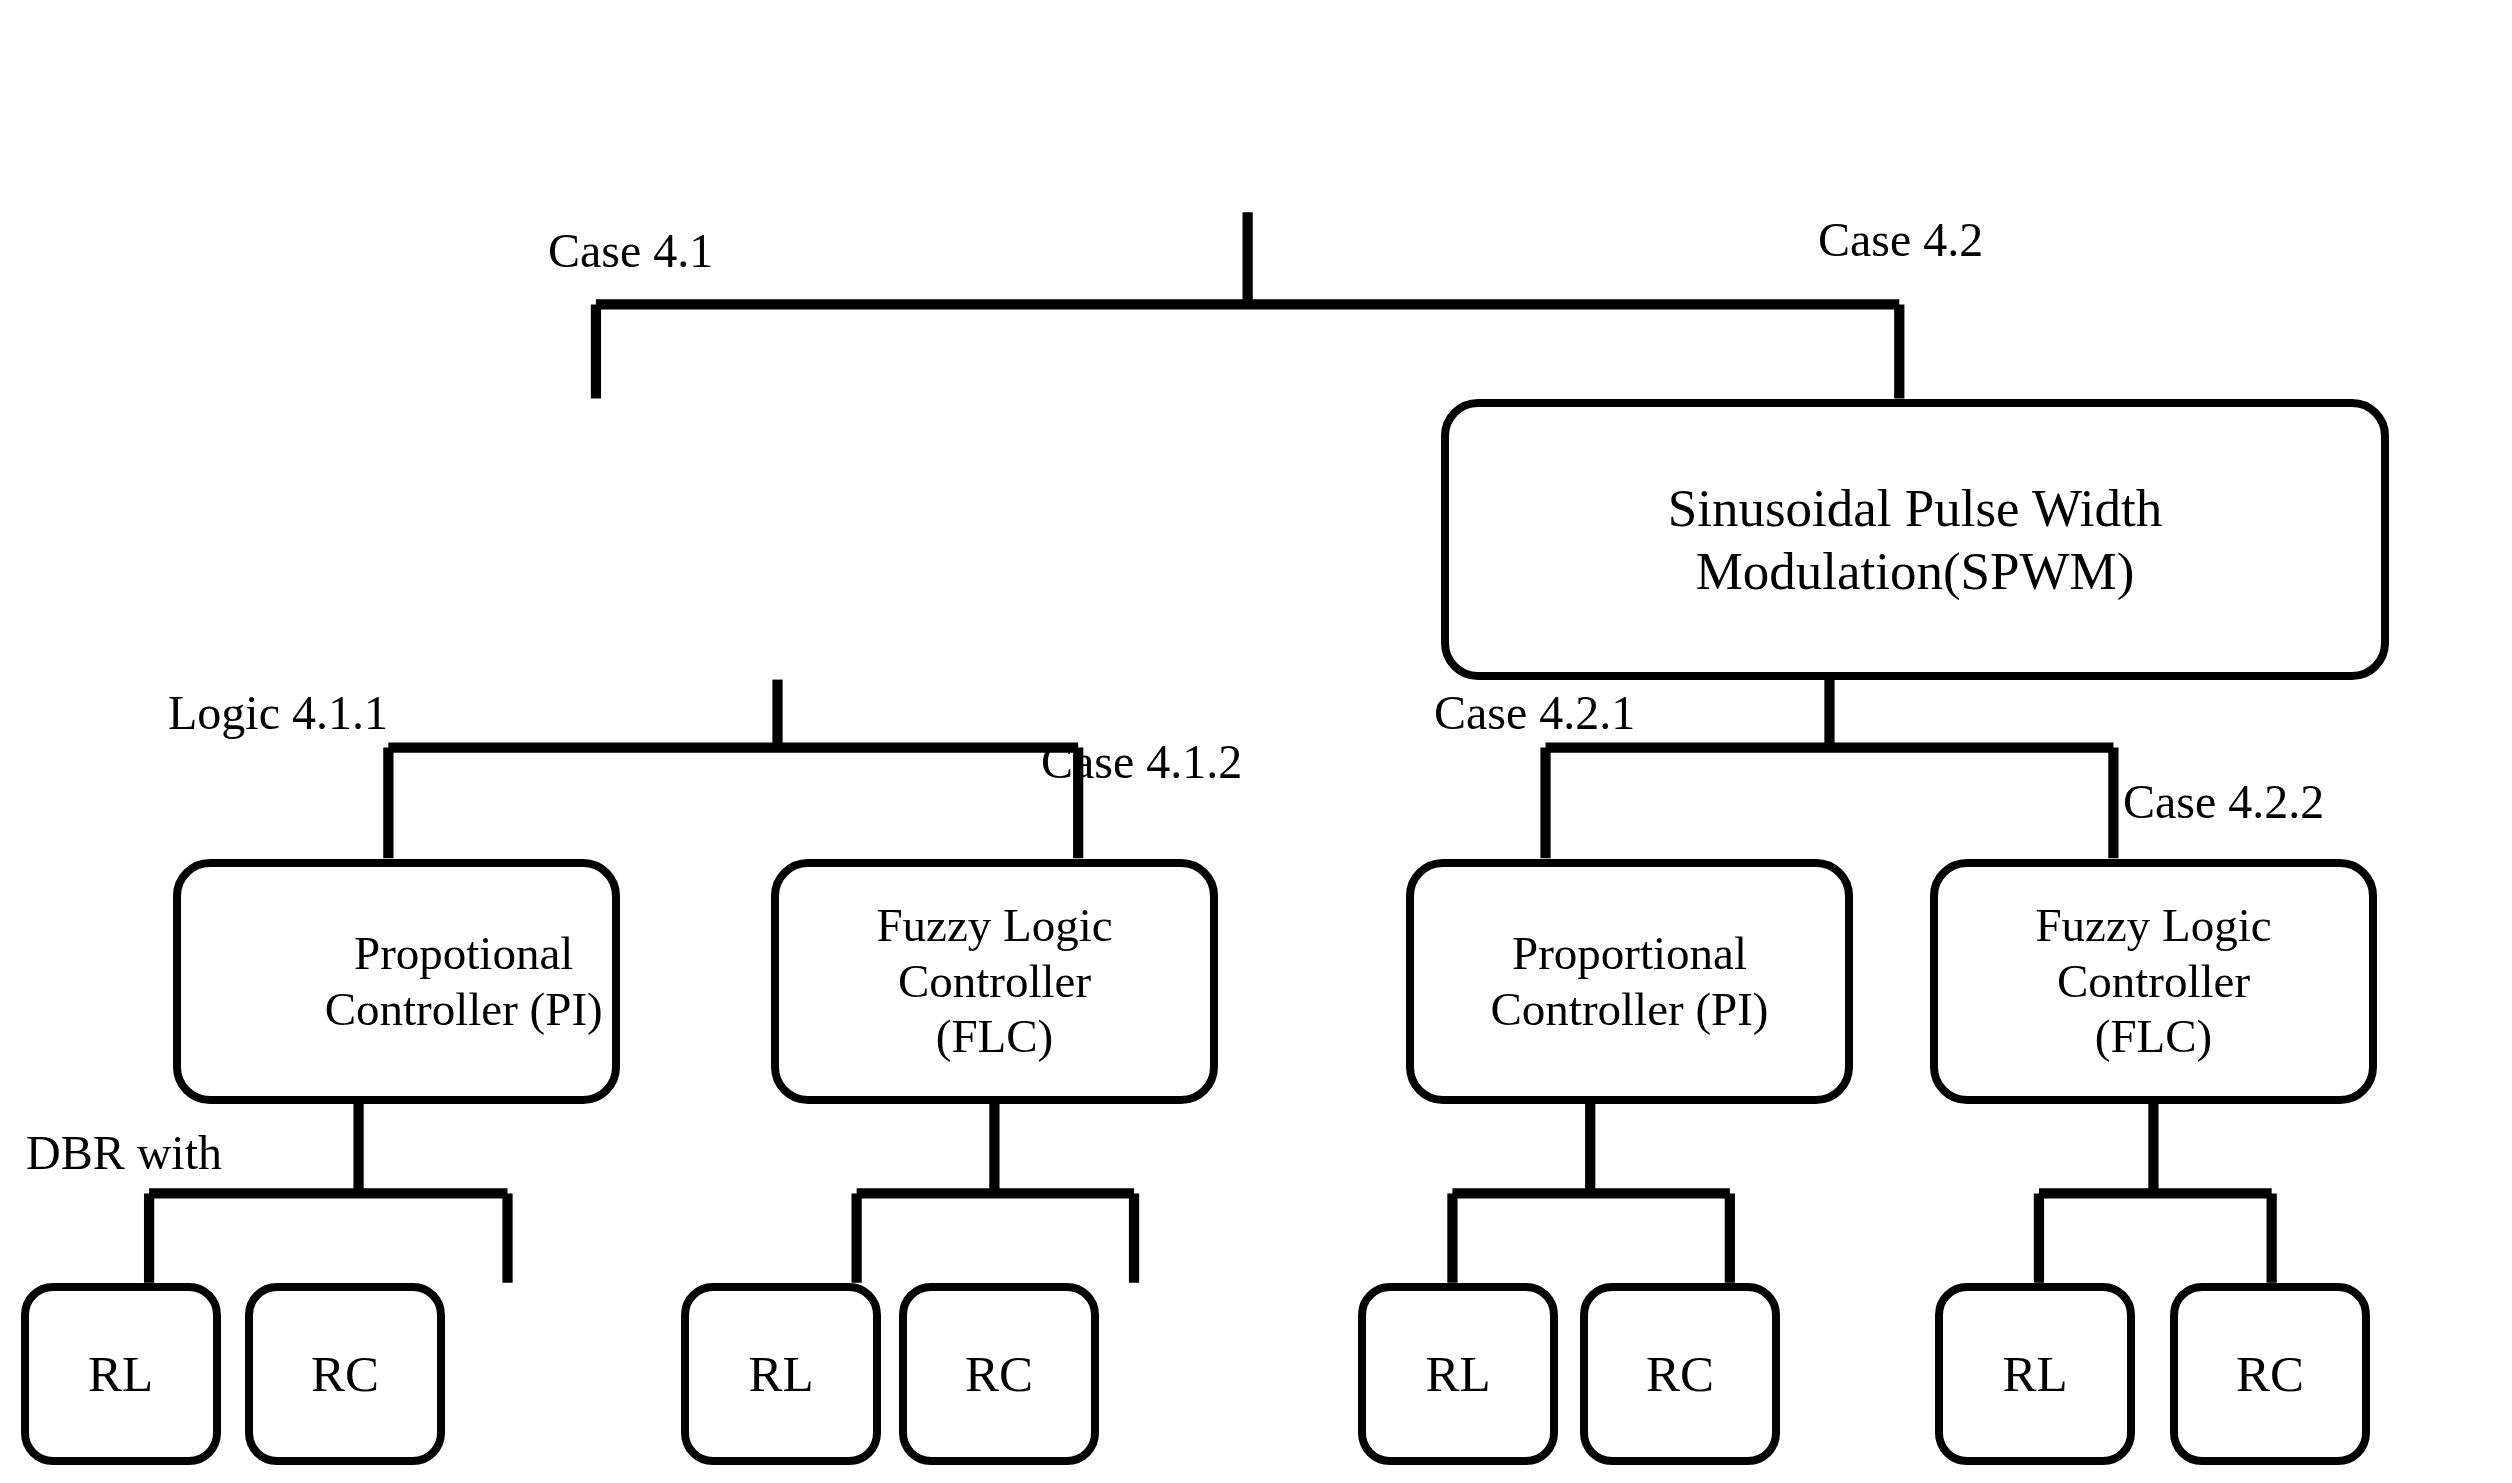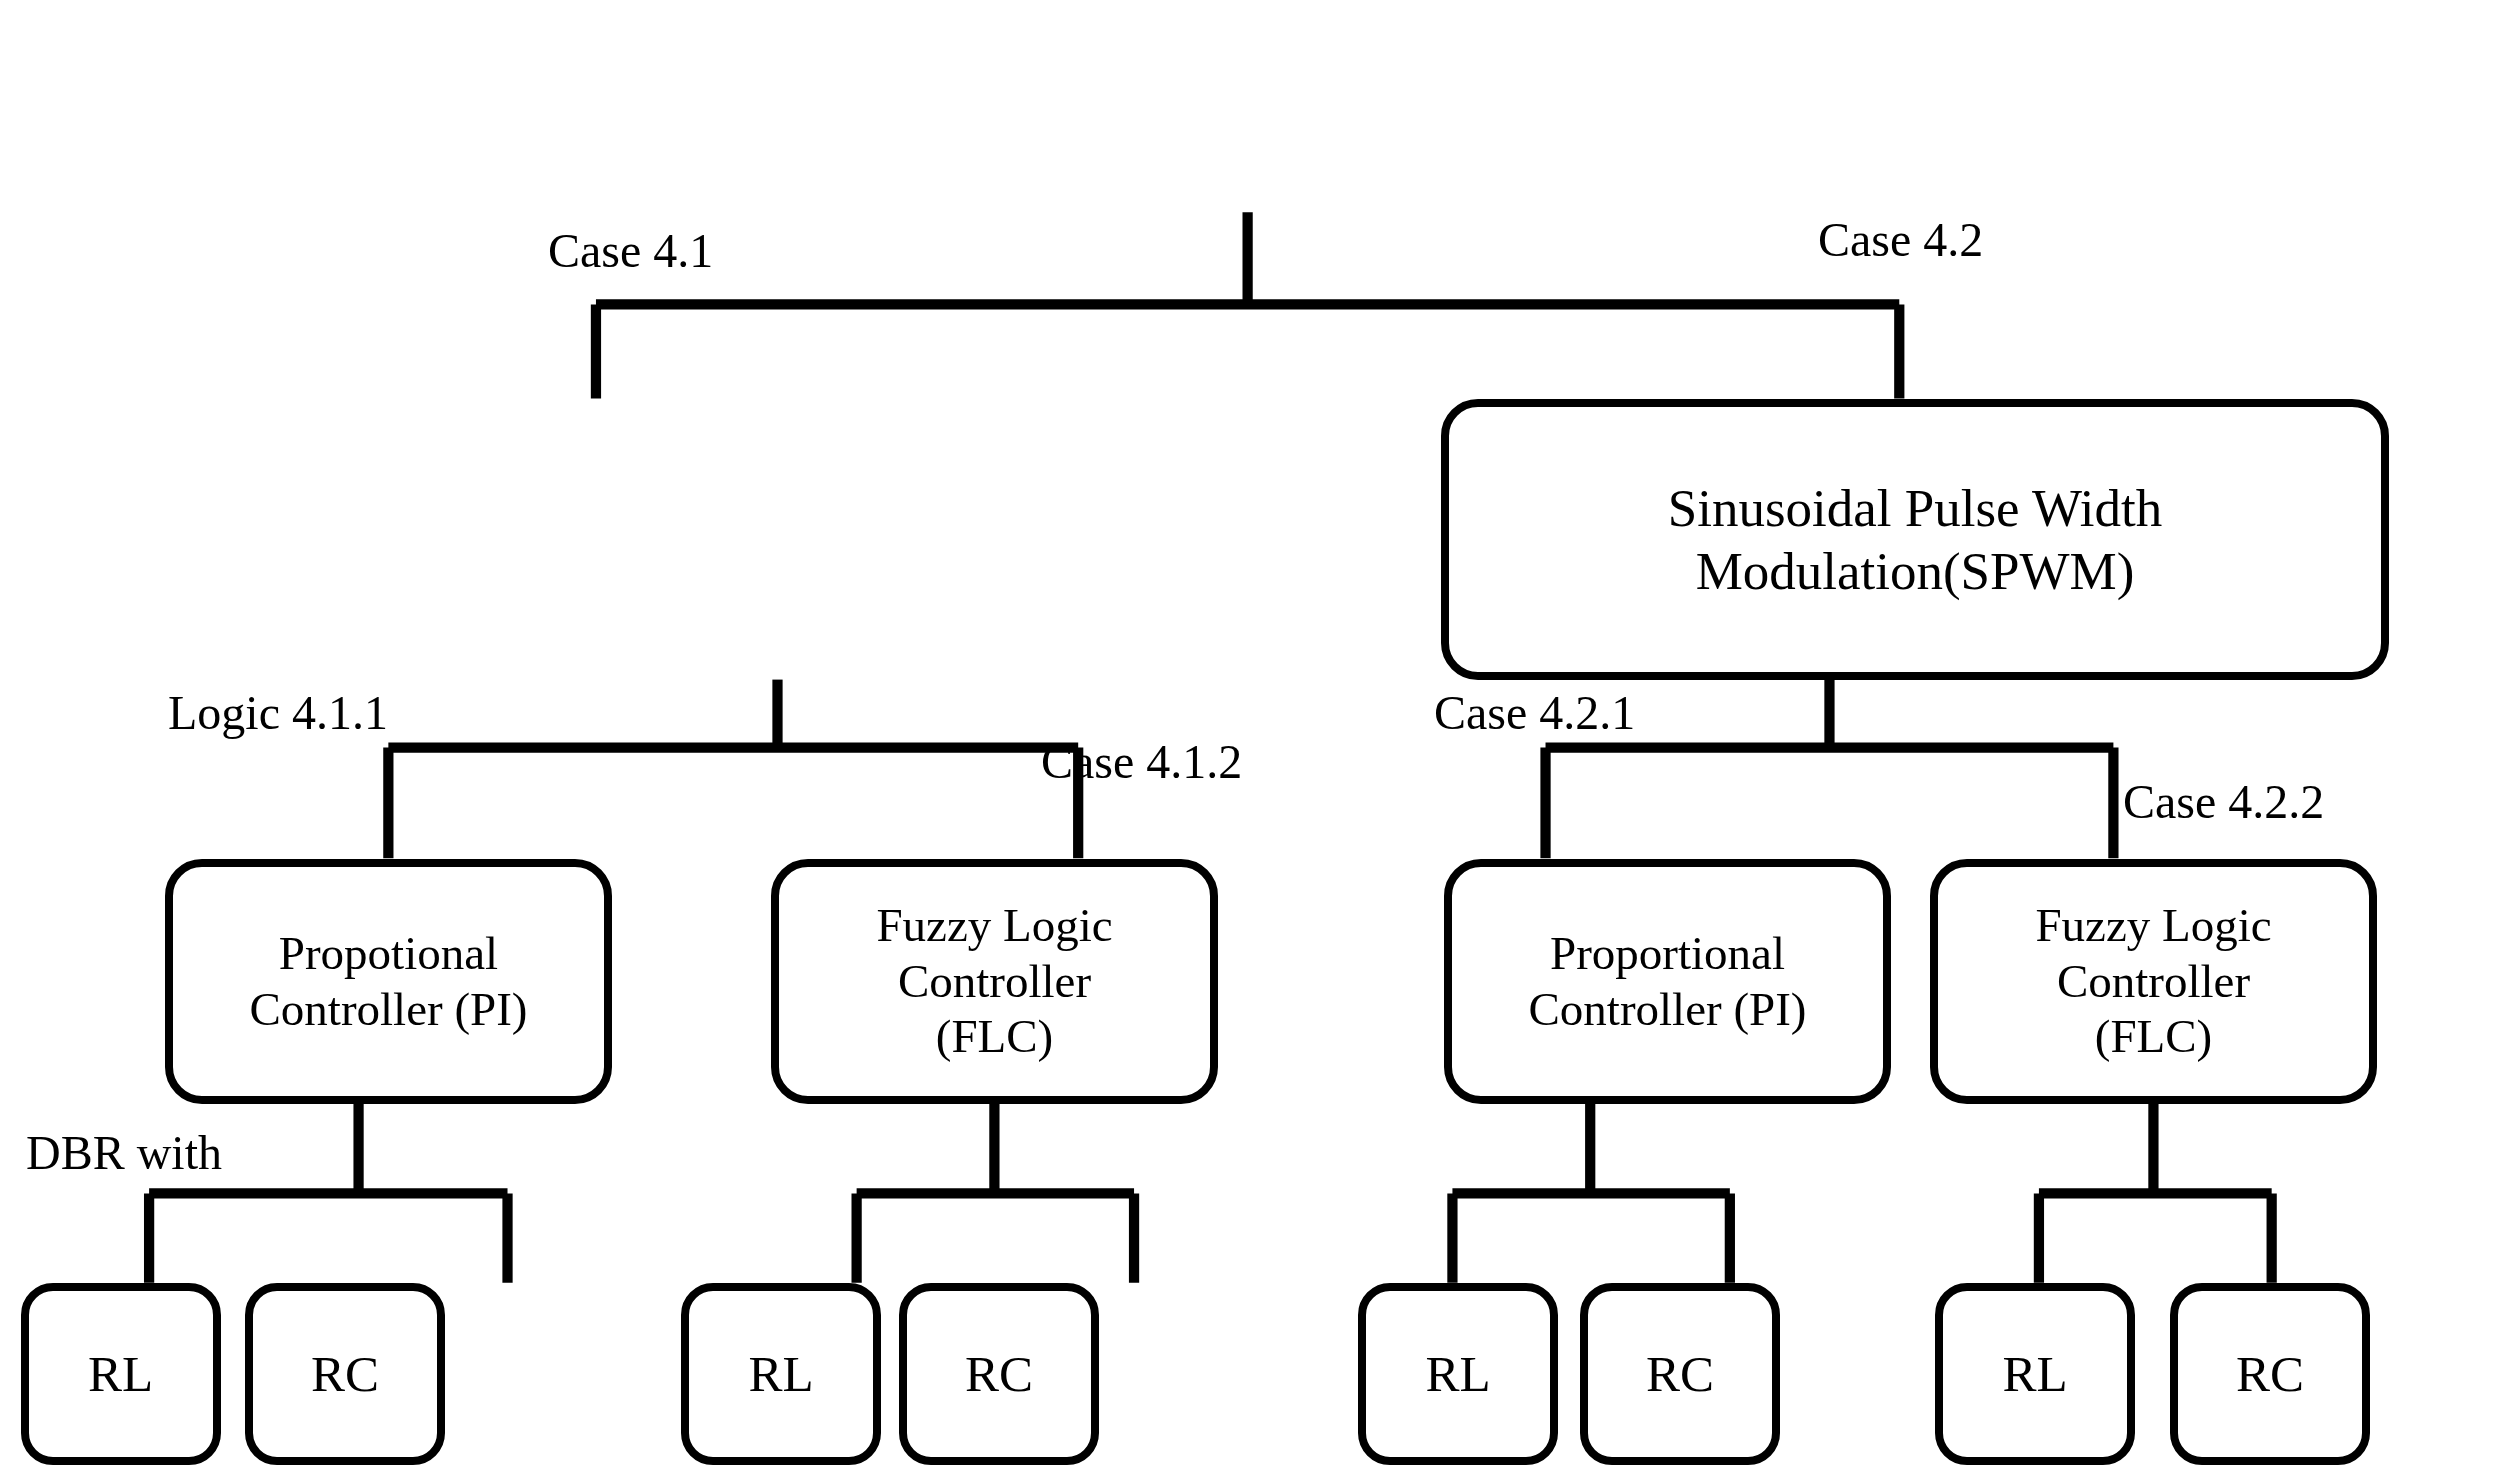--- a/index.html
+++ b/index.html
@@ -99,32 +99,32 @@
     </g>
   </svg>
 
 
 
   <div class="node node-method" style="left:1441px; top:399px; width:948px; height:281px;">
     <span class="label">Sinusoidal Pulse Width
 Modulation(SPWM)</span>
   </div>
 
-  <div class="node node-ctrl" style="left:165px; top:859px; width:447px; height:245px;">
+  <div class="node node-ctrl" style="left:173px; top:859px; width:447px; height:245px;justify-content:flex-end;">
     <span class="label">Propotional
 Controller (PI)</span>
   </div>
 
   <div class="node node-ctrl" style="left:771px; top:859px; width:447px; height:245px;">
     <span class="label">Fuzzy Logic
 Controller
 (FLC)</span>
   </div>
 
-  <div class="node node-ctrl" style="left:1444px; top:859px; width:447px; height:245px;">
+  <div class="node node-ctrl" style="left:1406px; top:859px; width:447px; height:245px;">
     <span class="label">Proportional
 Controller (PI)</span>
   </div>
 
   <div class="node node-ctrl" style="left:1930px; top:859px; width:447px; height:245px;">
     <span class="label">Fuzzy Logic
 Controller
 (FLC)</span>
   </div>
 

